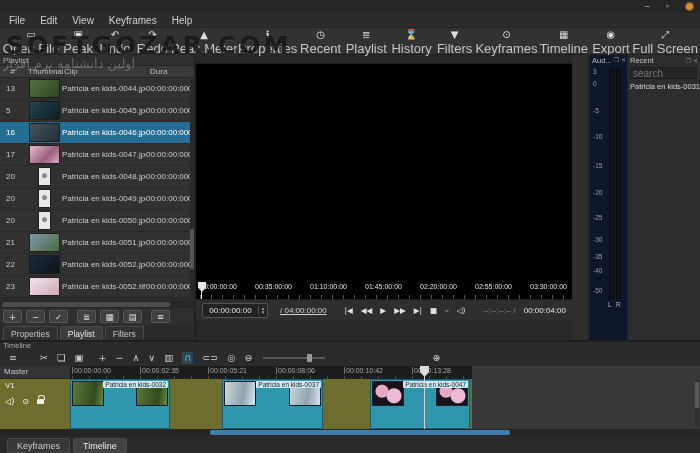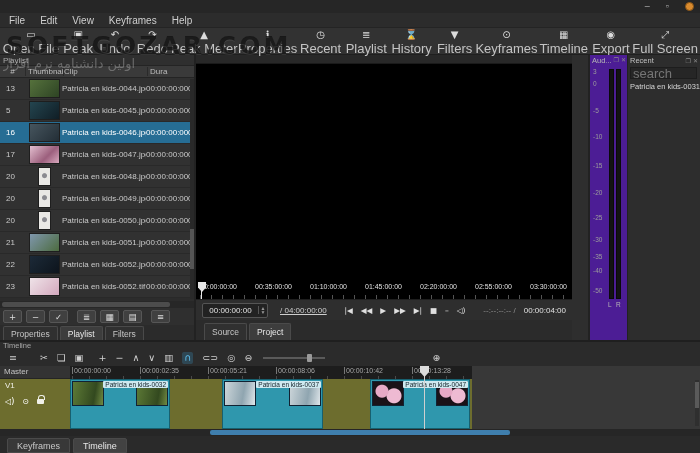--- a/index.html
+++ b/index.html
@@ -69,34 +69,34 @@
   .spin-value{flex:1;text-align:center;color:#e2e2e2;font-size:8px;}
   .spin-arrows{width:9px;display:flex;flex-direction:column;align-items:center;font-size:5px;color:#999;line-height:4px;border-left:1px solid #555;}
   .total-dur{margin-left:12px;white-space:nowrap;color:#cfcfcf;text-decoration:underline;}
   .transport{display:flex;align-items:center;gap:8px;margin:0 auto;font-size:7.5px;color:#e0e0e0;}
   .t-btn{white-space:nowrap;}
   .inout{color:#8f8f8f;white-space:nowrap;margin-right:8px;}
   .seldur{color:#e0e0e0;white-space:nowrap;}
   .player-tabs{height:20px;display:flex;gap:2px;padding:3px 8px 0 8px;background:#2b2b2b;}
 
   
-  .audio-panel{width:39px;background:#4c1d95;border-left:2px solid #222;position:relative;margin-left:16px;}
+  .audio-panel{width:39px;background:#0f172a;border-left:2px solid #222;position:relative;margin-left:16px;}
   .ap-header{height:11px;font-size:7.5px;color:#b5b5b5;padding:1px 2px;white-space:nowrap;display:flex;gap:2px;}
   .ap-hicon{font-size:6px;color:#8a8a8a;}
   .ap-scale{position:absolute;left:3px;font-size:6.5px;color:#9d9d9d;}
   .ap-bar{position:absolute;width:5px;top:14px;height:230px;background:#131313;border:1px solid #0a0a0a;}
   .ap-bar.l{left:19px;}
   .ap-bar.r{left:26px;}
   .ap-ch{position:absolute;top:246px;font-size:6.5px;color:#b5b5b5;}
 
   
   .recent-panel{width:73px;background:#2d2d2d;border-left:1px solid #222;display:flex;flex-direction:column;}
   .rp-header{height:11px;display:flex;align-items:center;font-size:7.5px;color:#c0c0c0;padding:1px 2px;}
   .rp-hicons{margin-left:auto;font-size:6px;color:#8a8a8a;display:flex;gap:2px;}
-  .rp-search{height:12px;margin:1px 2px;background:#262626;border:1px solid #1d1d1d;color:#8a8a8a;font-size:13px;padding:0 2px;width:67px;font-family:"Liberation Sans",sans-serif;}
+  .rp-search{height:12px;margin:1px 2px;background:#262626;border:1px solid #1d1d1d;color:#8a8a8a;font-size:10px;padding:0 2px;width:67px;font-family:"Liberation Sans",sans-serif;}
   .rp-item{font-size:7.5px;color:#d6d6d6;padding:2px 2px;white-space:nowrap;overflow:hidden;}
 
   
   .timeline-panel{height:94px;background:#2b2b2b;border-top:2px solid #1f1f1f;position:relative;}
   .tl-title{height:8px;font-size:7.5px;color:#a8a8a8;padding:0 3px;line-height:8px;}
   .tl-toolbar{height:16px;display:flex;align-items:center;gap:9px;padding:0 9px;font-size:9.5px;color:#d0d0d0;}
   .tl-tool{line-height:12px;}
   .tl-tool.active{color:#5ec1f2;background:rgba(61,174,233,.22);border-radius:2px;padding:0 2px;}
   .tl-slider{width:62px;height:2px;background:#5a5a5a;position:relative;margin:0 2px;}
   .tl-slider .knob{position:absolute;left:70%;top:-3px;width:5px;height:8px;background:#9a9a9a;border-radius:1px;}
@@ -374,24 +374,20 @@
         <span class="t-btn icon">▶</span>
         <span class="t-btn icon">▶▶</span>
         <span class="t-btn icon">▶|</span>
         <span class="t-btn icon">■</span>
         <span class="t-btn icon">–</span>
         <span class="t-btn icon">◁)</span>
       </span>
       <span class="inout">--:--:--:-- /</span>
       <span class="seldur">00:00:04:00</span>
     </div>
-    <div class="player-tabs">
-      <span class="tab">Source</span>
-      <span class="tab active">Project</span>
-    </div>
   </div>
 
   <div class="audio-panel">
     <div class="ap-header">
       <span>Aud...</span>
       <span class="ap-hicon icon">❐</span>
       <span class="ap-hicon icon">✕</span>
     </div>
     <span class="ap-scale" style="top:13px">3</span>
     <span class="ap-scale" style="top:25px">0</span>

